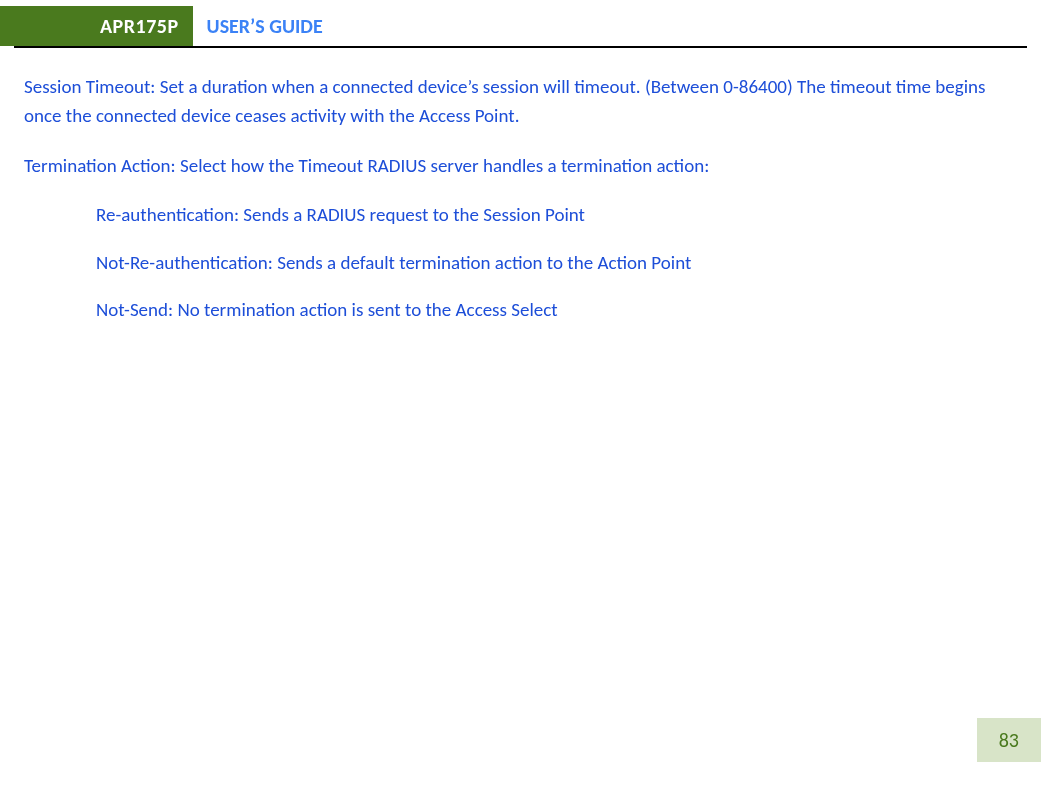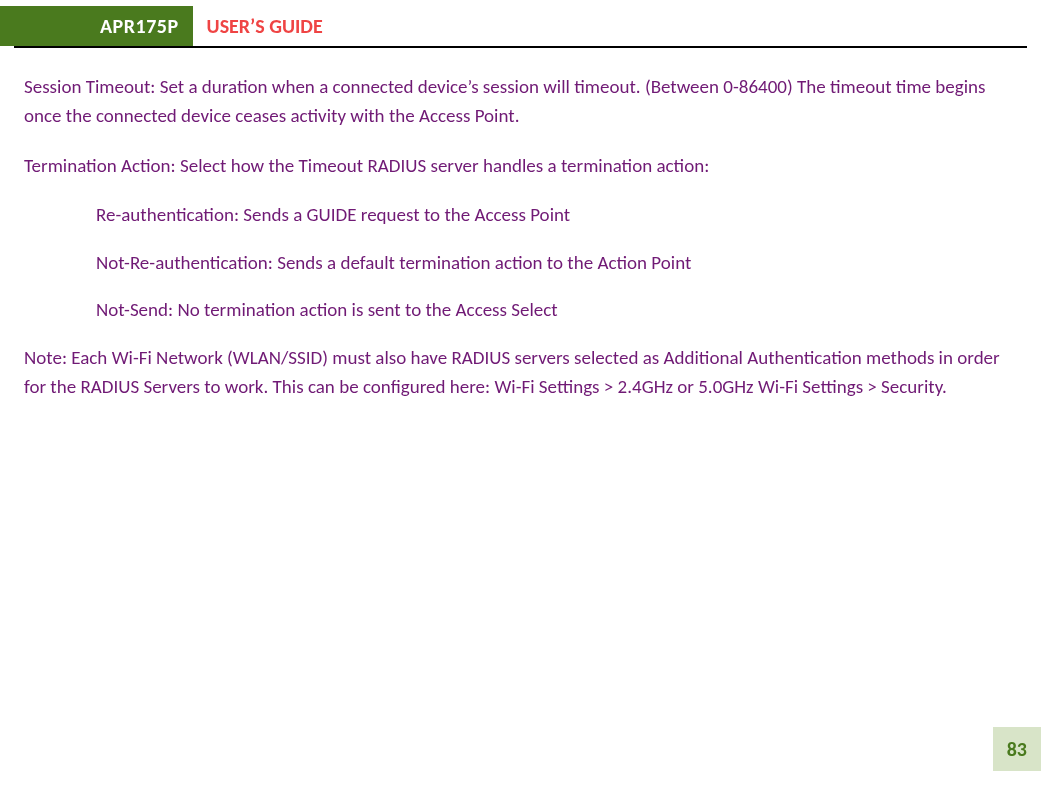--- a/index.html
+++ b/index.html
@@ -33,61 +33,59 @@
       display: flex;
       align-items: center;
       margin-left: -14px;
     }
     .header-title {
       font-weight: 700;
       font-size: 20px;
       padding: 8px 14px;
       display: flex;
       align-items: center;
-      color: #ef4444;
+      color: #3b82f6;
     }
     .content {
       padding: 24px 24px 0 24px;
       font-size: 19px;
       line-height: 1.55;
-      color: #701a75;
+      color: #1d4ed8;
     }
     .para {
       margin-bottom: 20px;
     }
     .indented {
       margin-left: 72px;
       margin-bottom: 18px;
     }
     .page-number-box {
       position: absolute;
       right: 0;
-      bottom: 20px;
+      bottom: 29px;
       background: #d8e4c8;
       color: #4a7a1e;
       font-size: 20px;
-      padding: 10px 14px;
+      padding: 10px 22px;
       min-width: 42px;
       text-align: center;
-      font-weight: bold;
     }
   </style>
 </head>
 <body>
 
 <div class="header">
   <div class="header-badge">APR175P</div>
   <div class="header-title">USER’S GUIDE</div>
 </div>
 
 <div class="content">
   <p class="para">Session Timeout: Set a duration when a connected device’s session will timeout. (Between 0-86400) The timeout time begins once the connected device ceases activity with the Access Point.</p>
 
   <p class="para">Termination Action: Select how the Timeout RADIUS server handles a termination action:</p>
 
-  <p class="indented">Re-authentication: Sends a GUIDE request to the Access Point</p>
+  <p class="indented">Re-authentication: Sends a RADIUS request to the Session Point</p>
   <p class="indented">Not-Re-authentication: Sends a default termination action to the Action Point</p>
   <p class="indented">Not-Send: No termination action is sent to the Access Select</p>
 
-  <p class="para">Note: Each Wi-Fi Network (WLAN/SSID) must also have RADIUS servers selected as Additional Authentication methods in order for the RADIUS Servers to work.  This can be configured here: Wi-Fi Settings &gt; 2.4GHz or 5.0GHz Wi-Fi Settings &gt; Security.</p>
 </div>
 
 <div class="page-number-box">83</div>
 
 </body></html>

